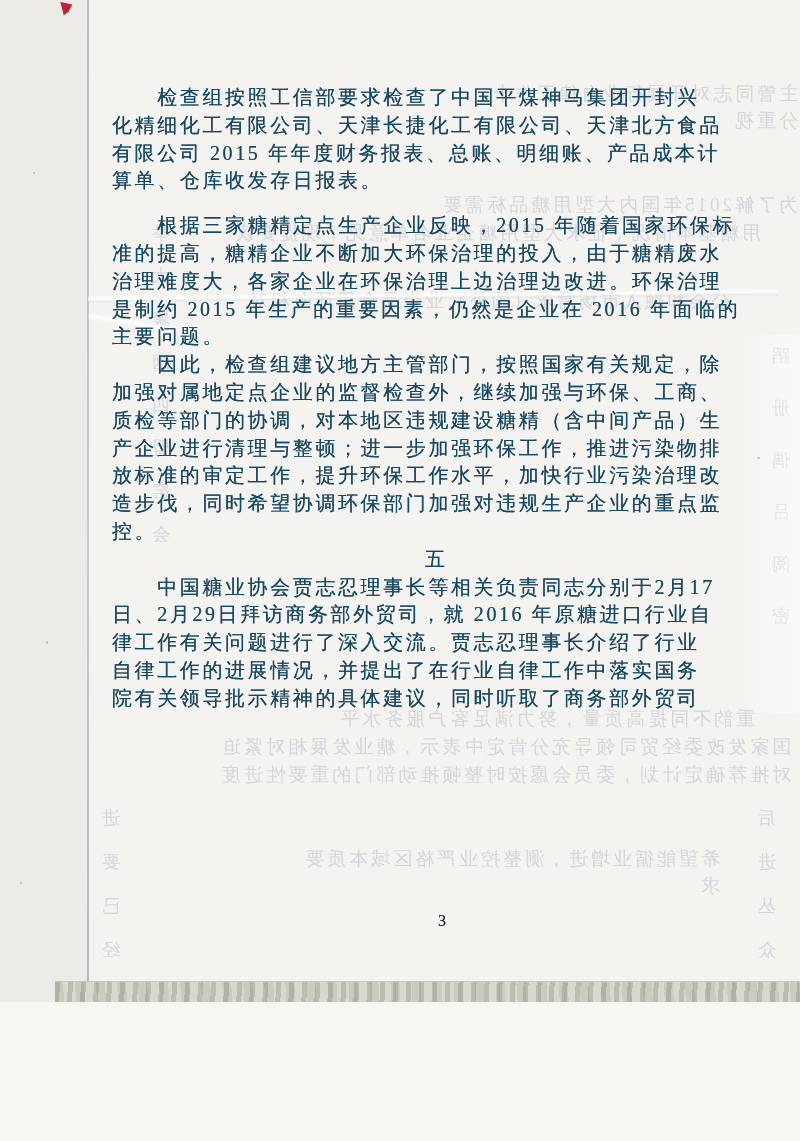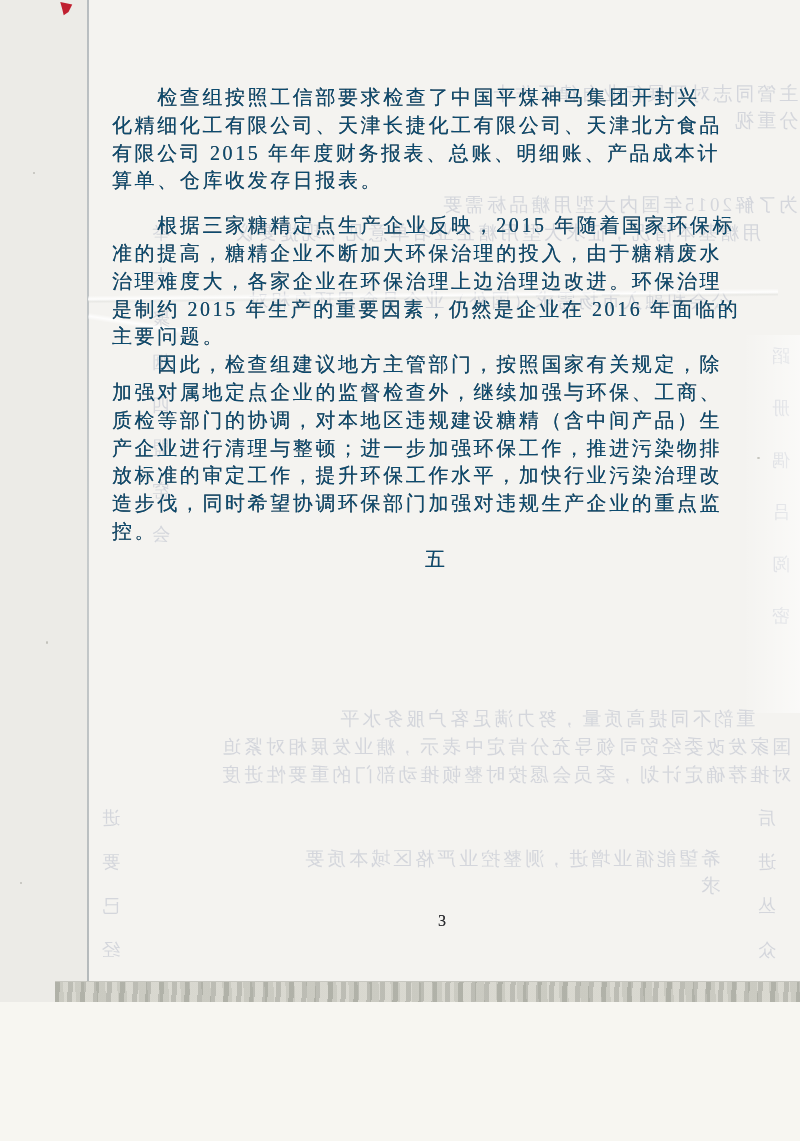--- a/index.html
+++ b/index.html
@@ -126,20 +126,25 @@
 是制约 2015 年生产的重要因素，仍然是企业在 2016 年面临的
 主要问题。</div>
     <div class="para">　　因此，检查组建议地方主管部门，按照国家有关规定，除
 加强对属地定点企业的监督检查外，继续加强与环保、工商、
 质检等部门的协调，对本地区违规建设糖精（含中间产品）生
 产企业进行清理与整顿；进一步加强环保工作，推进污染物排
 放标准的审定工作，提升环保工作水平，加快行业污染治理改
 造步伐，同时希望协调环保部门加强对违规生产企业的重点监
 控。</div>
     <div class="heading">五</div>
+    <div class="para">　　中国糖业协会贾志忍理事长等相关负责同志分别于2月17
+日、2月29日拜访商务部外贸司，就 2016 年原糖进口行业自
+律工作有关问题进行了深入交流。贾志忍理事长介绍了行业
+自律工作的进展情况，并提出了在行业自律工作中落实国务
+院有关领导批示精神的具体建议，同时听取了商务部外贸司</div>
   </div>
 
   <div class="page-number">3</div>
 
   <div class="speck s1"></div>
   <div class="speck s2"></div>
   <div class="speck s3"></div>
   <div class="speck s4"></div>
 </div>
 

